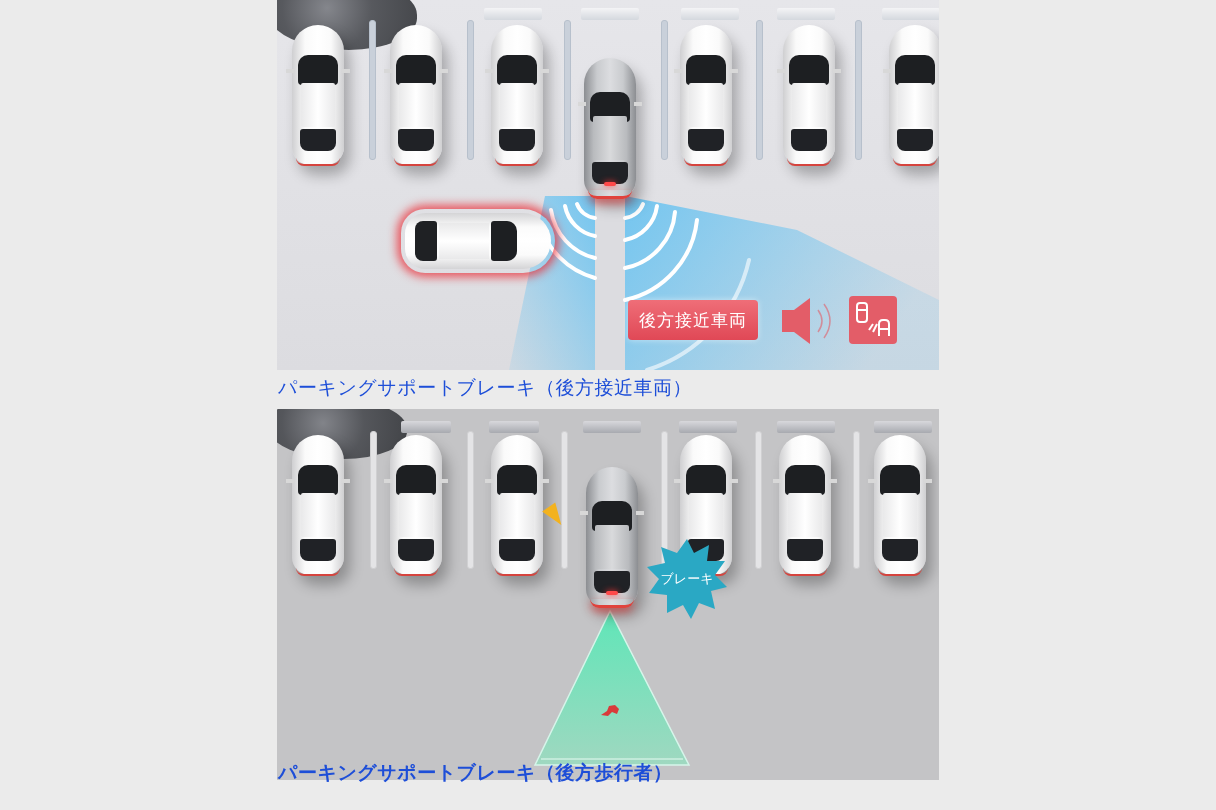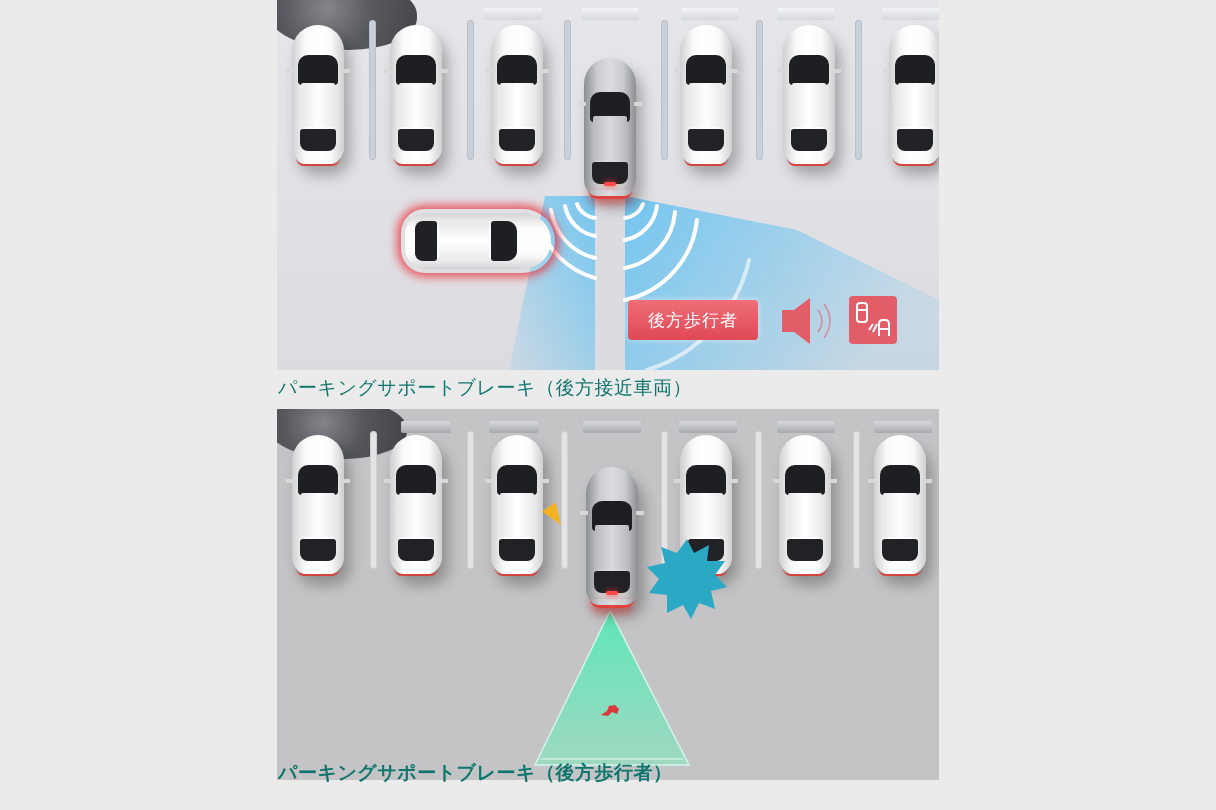--- a/index.html
+++ b/index.html
@@ -1,20 +1,20 @@
 <!DOCTYPE html>
 <html><head>
 <meta charset="utf-8">
 <style>
   html,body{margin:0;padding:0;}
   body{width:1216px;height:810px;background:#ebebeb;position:relative;overflow:hidden;font-family:"DejaVu Sans","Liberation Sans",sans-serif;}
   .panel{position:absolute;left:277px;width:662px;overflow:hidden;}
   #panel1{top:0;height:370px;background:linear-gradient(180deg,#e6e6ea 0%,#dcdce0 100%);}
   #panel2{top:409px;height:371px;background:#c4c4c6;}
-  .caption{position:absolute;left:278px;font-size:19px;color:#0f766e;letter-spacing:0.5px;white-space:nowrap;}
+  .caption{position:absolute;left:278px;font-size:19px;color:#1d4ed8;letter-spacing:0.5px;white-space:nowrap;}
   #cap1{top:375px;}
   #cap2{top:760px;font-weight:bold;}
 
   
   .bayline{position:absolute;width:5px;border-radius:3px;}
   #panel1 .bayline{background:#c9d0da;border:1px solid #b7c0cc;}
   #panel2 .bayline{background:#e4e4e6;border:1px solid #d0d0d2;}
   .stopper{position:absolute;height:12px;border-radius:2px;}
   #panel1 .stopper{background:linear-gradient(#f4f4f6,#d4d8de);}
   #panel2 .stopper{background:linear-gradient(#d8d8dc,#a8aab0);}
@@ -171,21 +171,21 @@
     </div>
 
   <div class="hcar">
       <div class="glow"></div>
       <div class="body"></div>
       <div class="rw"></div>
       <div class="roof"></div>
       <div class="ws"></div>
     </div>
 
-  <div class="brake-label">後方歩行者</div>
+  <div class="brake-label">後方接近車両</div>
 
   <svg class="speaker" viewBox="0 0 60 50">
     <rect x="2" y="14" width="12" height="22" fill="#e35d68"></rect>
     <polygon points="14,14 30,2 30,48 14,36" fill="#e35d68"></polygon>
     <path d="M38 14 Q46 25 38 36" stroke="#e35d68" stroke-width="1.5" fill="none" opacity=".6"></path>
     <path d="M44 8 Q56 25 44 42" stroke="#e35d68" stroke-width="1.5" fill="none" opacity=".6"></path>
   </svg>
 
   <div class="sign">
     <svg viewBox="0 0 48 48" width="48" height="48">
@@ -296,15 +296,16 @@
 
   <svg class="pedestrian" viewBox="0 0 22 16">
     <path d="M2 12 L8 8 L10 3 L16 2 L20 6 L18 11 L13 9 L9 13 Z" fill="#d93a3a"></path>
   </svg>
 
   <div class="buzzer-tail"></div>
 
   <svg class="burst" viewBox="0 0 80 80">
     <polygon fill="#2aa8c4" points="40,0 47,14 62,6 60,22 78,22 68,36 80,48 64,52 68,70 52,64 44,80 36,66 20,74 20,56 2,54 12,40 0,28 18,24 14,8 30,14"></polygon>
   </svg>
+  <div class="burst-text">ブレーキ</div>
 </div>
 
 <div id="cap2" class="caption">パーキングサポートブレーキ（後方歩行者）</div>
 
 </body></html>

